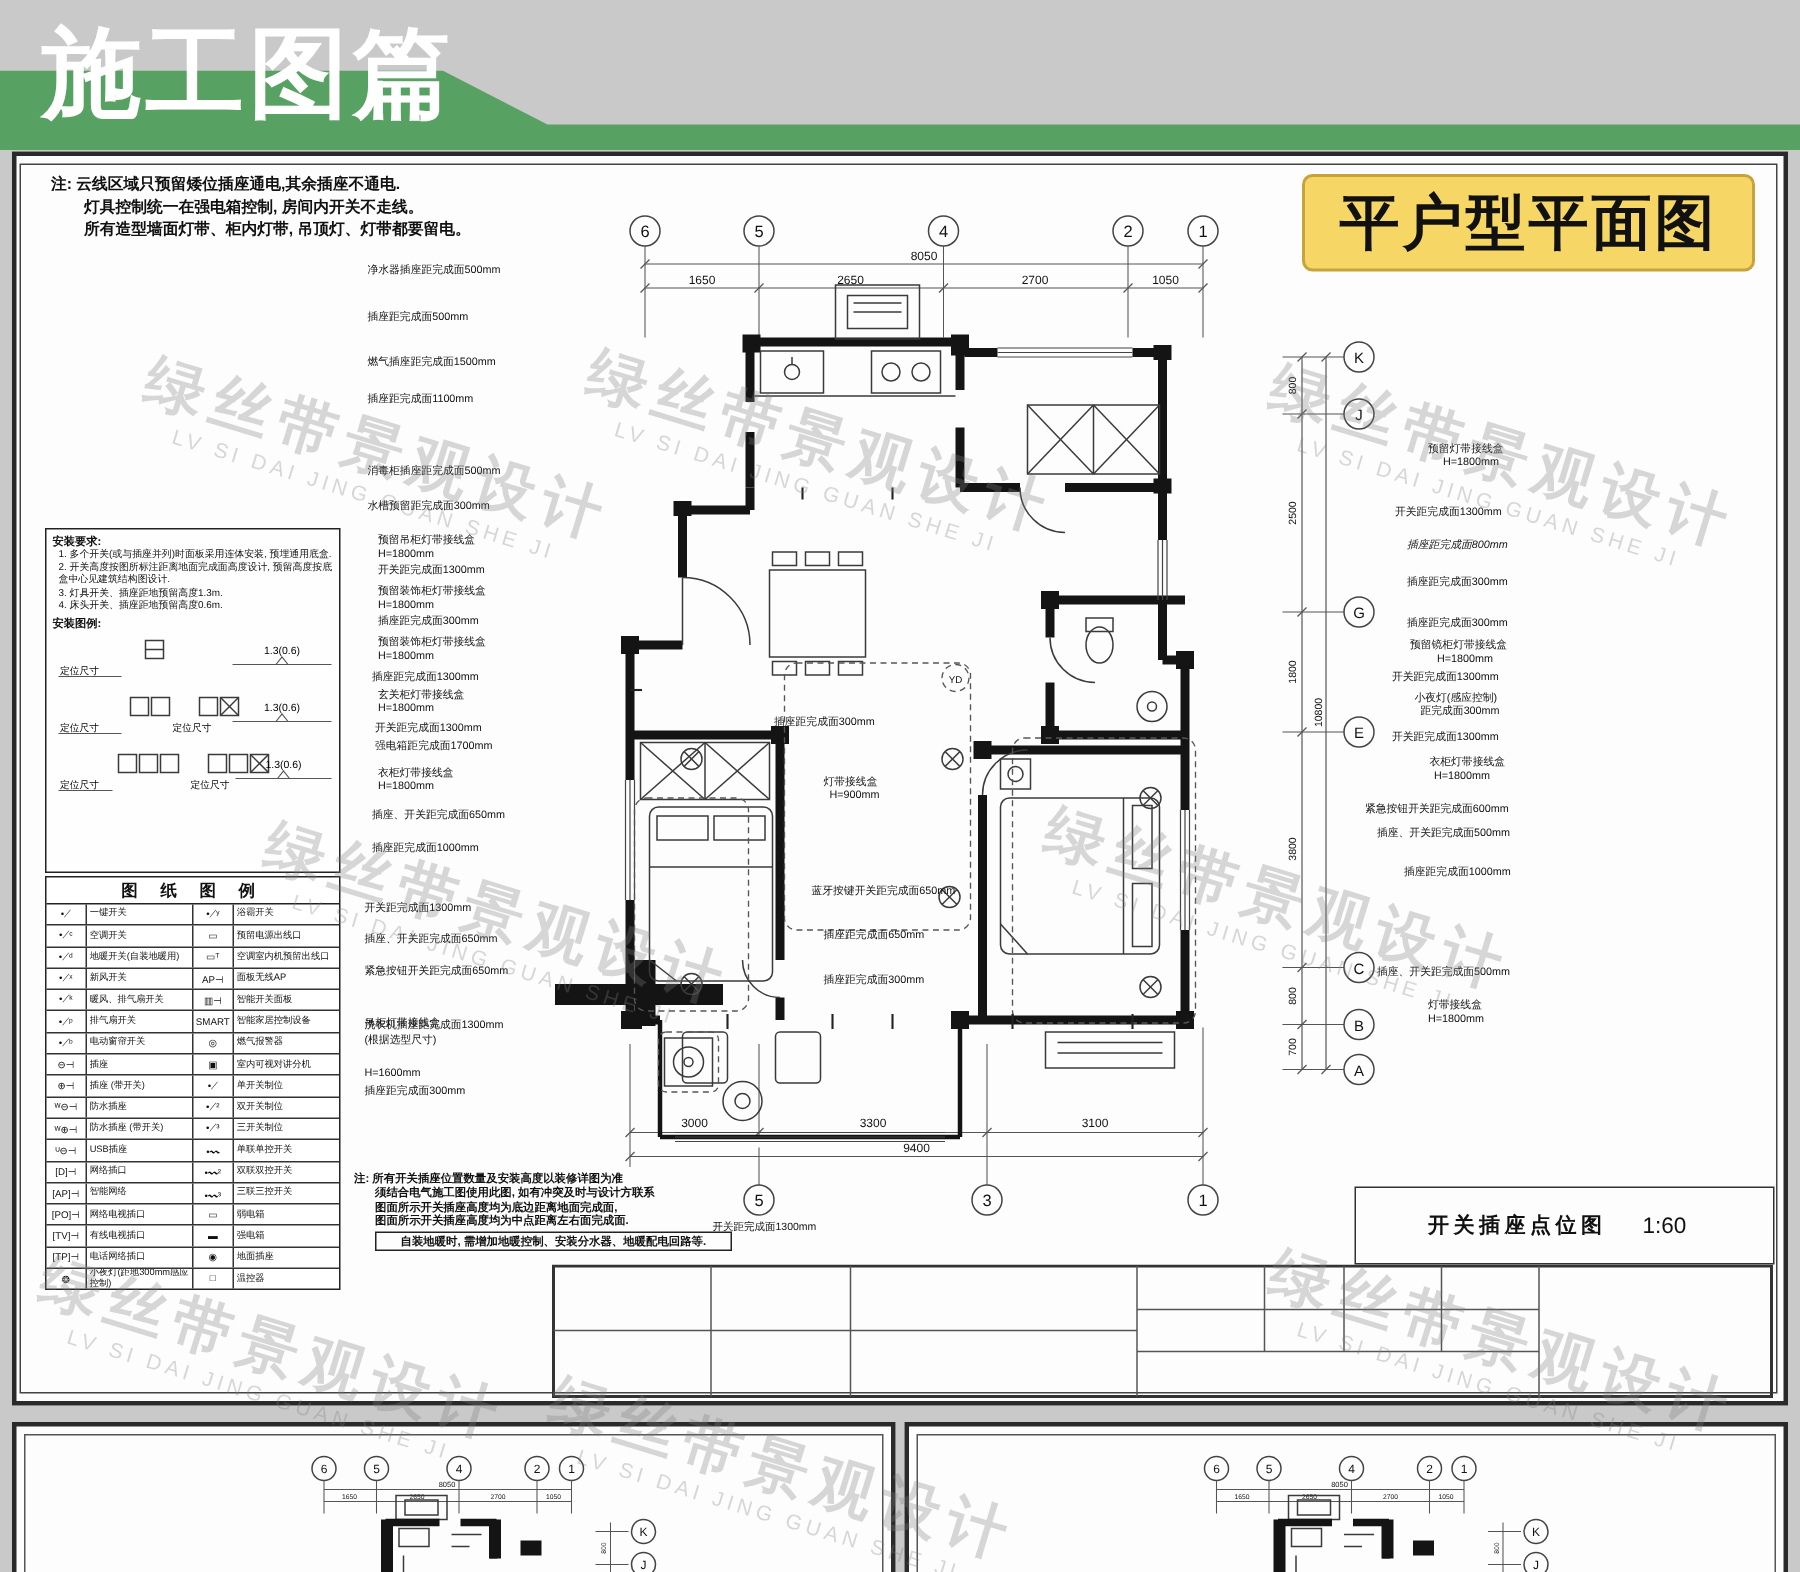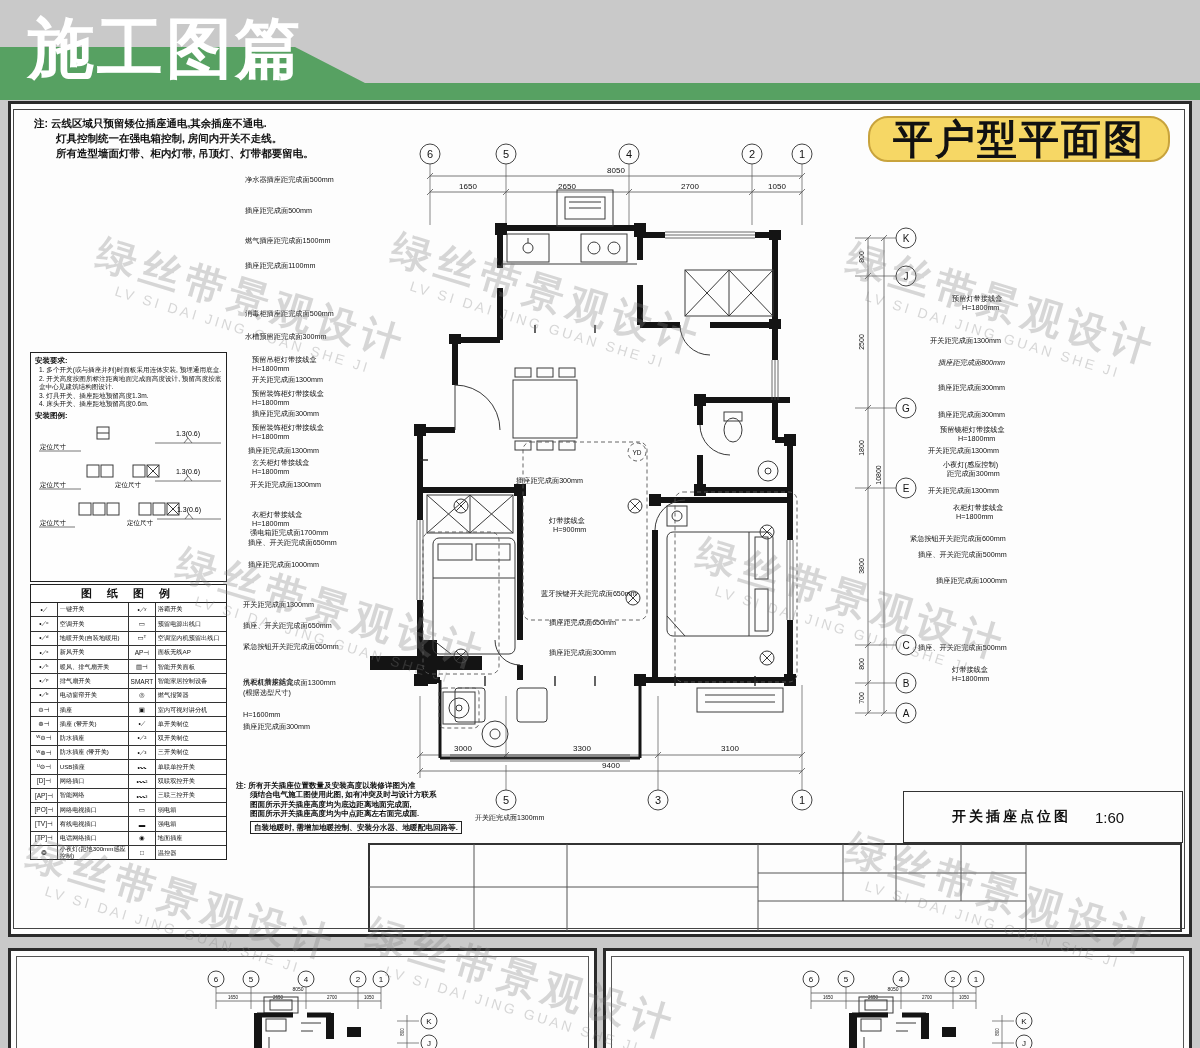--- a/index.html
+++ b/index.html
@@ -12,21 +12,21 @@
   .banner-title{position:absolute;left:28px;top:4px;font-size:66px;font-weight:bold;color:#fff;
     letter-spacing:3px;z-index:2;}
 
   
   .sheet{position:absolute;left:8px;top:101px;width:1184px;height:836px;background:#fdfdfd;
     border:3px solid #2a2a2a;box-sizing:border-box;z-index:1;}
   .inner-frame{position:absolute;left:13px;top:109px;width:1172px;height:820px;border:1.5px solid #444;
     box-sizing:border-box;z-index:1;pointer-events:none;}
 
   
-  .badge{position:absolute;left:868px;top:116px;width:302px;height:46px;border-radius:20px;
+  .badge{position:absolute;left:868px;top:116px;width:302px;height:65px;border-radius:7px;
     display:flex;align-items:center;justify-content:center;font-size:40px;font-weight:bold;color:#111;
     letter-spacing:2px;z-index:3;border:2px solid #caa43e;box-sizing:border-box;}
 
   
   .notes-top{position:absolute;left:34px;top:116px;font-size:10.5px;font-weight:bold;color:#111;
     line-height:1.45;z-index:3;white-space:nowrap;}
   .notes-top .ind{margin-left:22px;}
 
   
   .ann{position:absolute;font-size:7.2px;color:#111;white-space:nowrap;z-index:4;line-height:1;}
@@ -60,21 +60,21 @@
   .wall3{stroke:#141414;stroke-width:3;fill:none;}
   .furn{stroke:#3a3a3a;stroke-width:1;fill:none;}
   .dash{stroke:#555;stroke-width:.9;fill:none;stroke-dasharray:4 3;}
   .win{stroke:#444;stroke-width:.8;fill:none;}
   .gc{stroke:#444;stroke-width:1;fill:#fdfdfd;}
 
   
   .notes-bottom{position:absolute;left:236px;top:781px;font-size:7.6px;font-weight:bold;color:#111;
     line-height:1.25;z-index:4;white-space:nowrap;}
   .notes-bottom .ind{margin-left:14px;}
-  .nb-box{display:inline-block;border:1px solid #222;padding:1px 3px;margin-left:14px;margin-top:2px;}
+  .nb-box{display:inline-block;border:1px solid #222;padding:1px 16px;margin-left:14px;margin-top:2px;}
 
   
   .title-bar{position:absolute;left:903px;top:791px;width:280px;height:52px;border:1.2px solid #333;
     box-sizing:border-box;display:flex;align-items:center;z-index:3;background:#fdfdfd;}
   .tb-name{font-size:14px;font-weight:bold;letter-spacing:3px;color:#111;margin-left:48px;text-align:right;}
   .tb-scale{font-size:15px;color:#111;margin-left:24px;}
 
   
   #titleblock{position:absolute;left:368px;top:843px;z-index:3;}
 
@@ -781,21 +781,21 @@
     <div class="ann" style="left: 252px; top: 376px;">开关距完成面1300mm</div>
     <div class="ann" style="left: 252px; top: 390px;">预留装饰柜灯带接线盒</div>
     <div class="ann" style="left: 252px; top: 399px;">H=1800mm</div>
     <div class="ann" style="left: 252px; top: 410px;">插座距完成面300mm</div>
     <div class="ann" style="left: 252px; top: 424px;">预留装饰柜灯带接线盒</div>
     <div class="ann" style="left: 252px; top: 433px;">H=1800mm</div>
     <div class="ann" style="left: 248px; top: 447px;">插座距完成面1300mm</div>
     <div class="ann" style="left: 252px; top: 459px;">玄关柜灯带接线盒</div>
     <div class="ann" style="left: 252px; top: 468px;">H=1800mm</div>
     <div class="ann" style="left: 250px; top: 481px;">开关距完成面1300mm</div>
-    <div class="ann" style="left: 250px; top: 493px; margin-top: 36px;">强电箱距完成面1700mm</div>
+    <div class="ann" style="left: 250px; top: 493px;">强电箱距完成面1700mm</div>
     <div class="ann" style="left: 252px; top: 511px;">衣柜灯带接线盒</div>
     <div class="ann" style="left: 252px; top: 520px;">H=1800mm</div>
     <div class="ann" style="left: 248px; top: 539px;">插座、开关距完成面650mm</div>
     <div class="ann" style="left: 248px; top: 561px;">插座距完成面1000mm</div>
     <div class="ann" style="left: 243px; top: 601px;">开关距完成面1300mm</div>
     <div class="ann" style="left: 243px; top: 622px;">插座、开关距完成面650mm</div>
     <div class="ann" style="left: 243px; top: 643px;">紧急按钮开关距完成面650mm</div>
     <div class="ann" style="left: 243px; top: 679px;">洗衣机插座距完成面1300mm</div>
     <div class="ann" style="left: 243px; top: 689px;">(根据选型尺寸)</div>
     <div class="ann" style="left: 243px; top: 678px;">吊柜灯带接线盒</div>

